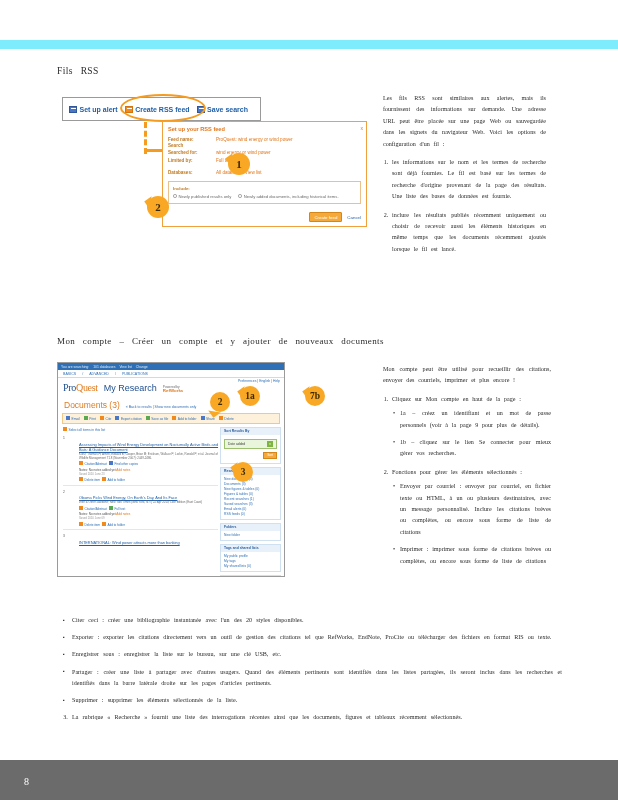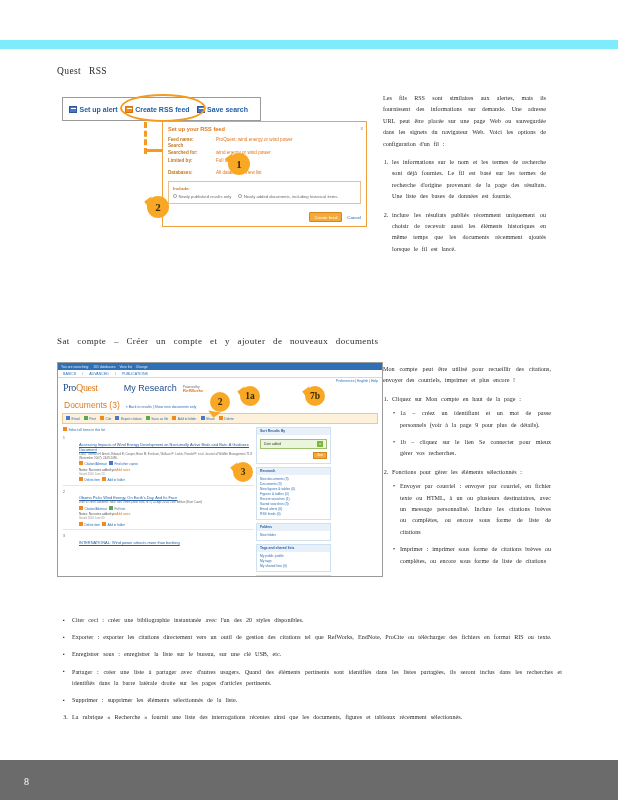--- a/index.html
+++ b/index.html
@@ -149,39 +149,39 @@
   .bubble .tail {
     position:absolute; width:0; height:0;
     border-top:9px solid #f9a825;
     border-right:9px solid transparent;
   }
   .bubble .tail.tl { left:-1px; top:2px; transform:rotate(-35deg); }
   .bubble .tail.bl { left:0px; bottom:-4px; transform:scaleY(-1) rotate(35deg); }
 
   
   .fig2 {
-    position:absolute; left:57px; top:362px; width:326px; height:215px;
+    position:absolute; left:57px; top:362px; width:228px; height:215px;
     border:1px solid #9a9a9a; background:#ffffff; overflow:hidden;
   }
   .pq-topbar {
     height:7px; background:#2e6fb5; display:flex; align-items:center;
     padding-left:3px; gap:4px;
     font-family:"Liberation Sans", sans-serif; font-size:3.4px; color:#dbe9f7;
   }
   .pq-tabs {
     height:8px; background:#ffffff; border-bottom:1px solid #d8d8d8;
     display:flex; align-items:center; gap:6px; padding-left:5px;
     font-family:"Liberation Sans", sans-serif; font-size:3.6px; color:#2e6fb5;
   }
   .pq-brand {
     display:flex; align-items:flex-end; gap:6px; padding:4px 0 3px 5px;
   }
   .pq-logo { font-family:"Liberation Serif", serif; font-size:10px; color:#1f4e8c; letter-spacing:-0.3px; }
   .pq-logo .q { color:#e07b1f; }
-  .pq-myres { font-family:"Liberation Sans", sans-serif; font-size:9px; color:#1f4e8c;margin-left:20px; }
+  .pq-myres { font-family:"Liberation Sans", sans-serif; font-size:9px; color:#1f4e8c; }
   .pq-powered { font-family:"Liberation Sans", sans-serif; font-size:3.2px; color:#6b6b6b; line-height:4px; }
   .pq-powered b { color:#e07b1f; font-size:4.4px; display:block; }
   .pq-prefs {
     position:absolute; right:4px; top:16px;
     font-family:"Liberation Sans", sans-serif; font-size:3.4px; color:#2e6fb5;
   }
   .pq-docline {
     display:flex; align-items:baseline; gap:6px; padding:4px 0 3px 6px;
   }
   .pq-doctitle { font-family:"Liberation Sans", sans-serif; font-size:8.5px; color:#e07b1f; }
@@ -234,21 +234,21 @@
     padding:0.5px 3px; float:right; margin-top:1px;
   }
 </style>
 </head>
 <body>
 
 <div class="top-rule"></div>
 <div class="footer-bar"></div>
 <div class="page-num">8</div>
 
-<div class="h2" style="left:57px; top:66px;">Quest  RSS</div>
+<div class="h2" style="left:57px; top:66px;">Fils  RSS</div>
 
 <div class="fig1">
 
   <div class="rss-toolbar">
     <div class="tb-item">
       <span class="tb-ico blue"></span>
       <span class="tb-txt">Set up alert</span>
     </div>
     <div class="tb-item">
       <span class="tb-ico"></span>
@@ -315,21 +315,21 @@
 </div>
 
 <div class="body-col" style="left:383px; top:93px; width:163px;">
   <p>Les fils RSS sont similaires aux alertes, mais ils fournissent des informations sur demande. Une adresse URL peut être placée sur une page Web ou sauvegardée dans les signets du navigateur Web. Voici les options de configuration d'un fil :</p>
   <ol>
     <li>les informations sur le nom et les termes de recherche sont déjà fournies. Le fil est basé sur les termes de recherche d'origine provenant de la page des résultats. Une liste des bases de données est fournie.</li>
     <li>inclure les résultats publiés récemment uniquement ou choisir de recevoir aussi les éléments historiques en même temps que les documents récemment ajoutés lorsque le fil est lancé.</li>
   </ol>
 </div>
 
-<div class="h2" style="left:57px; top:336px; font-size:9px;">Sat  compte  –  Créer  un  compte  et  y  ajouter  de  nouveaux  documents</div>
+<div class="h2" style="left:57px; top:336px; font-size:9px;">Mon  compte  –  Créer  un  compte  et  y  ajouter  de  nouveaux  documents</div>
 
 <div class="fig2">
 
   <div class="pq-topbar">
     <span>You are searching:</span>
     <span>101 databases</span>
     <span>View list</span>
     <span>Change</span>
   </div>
 

